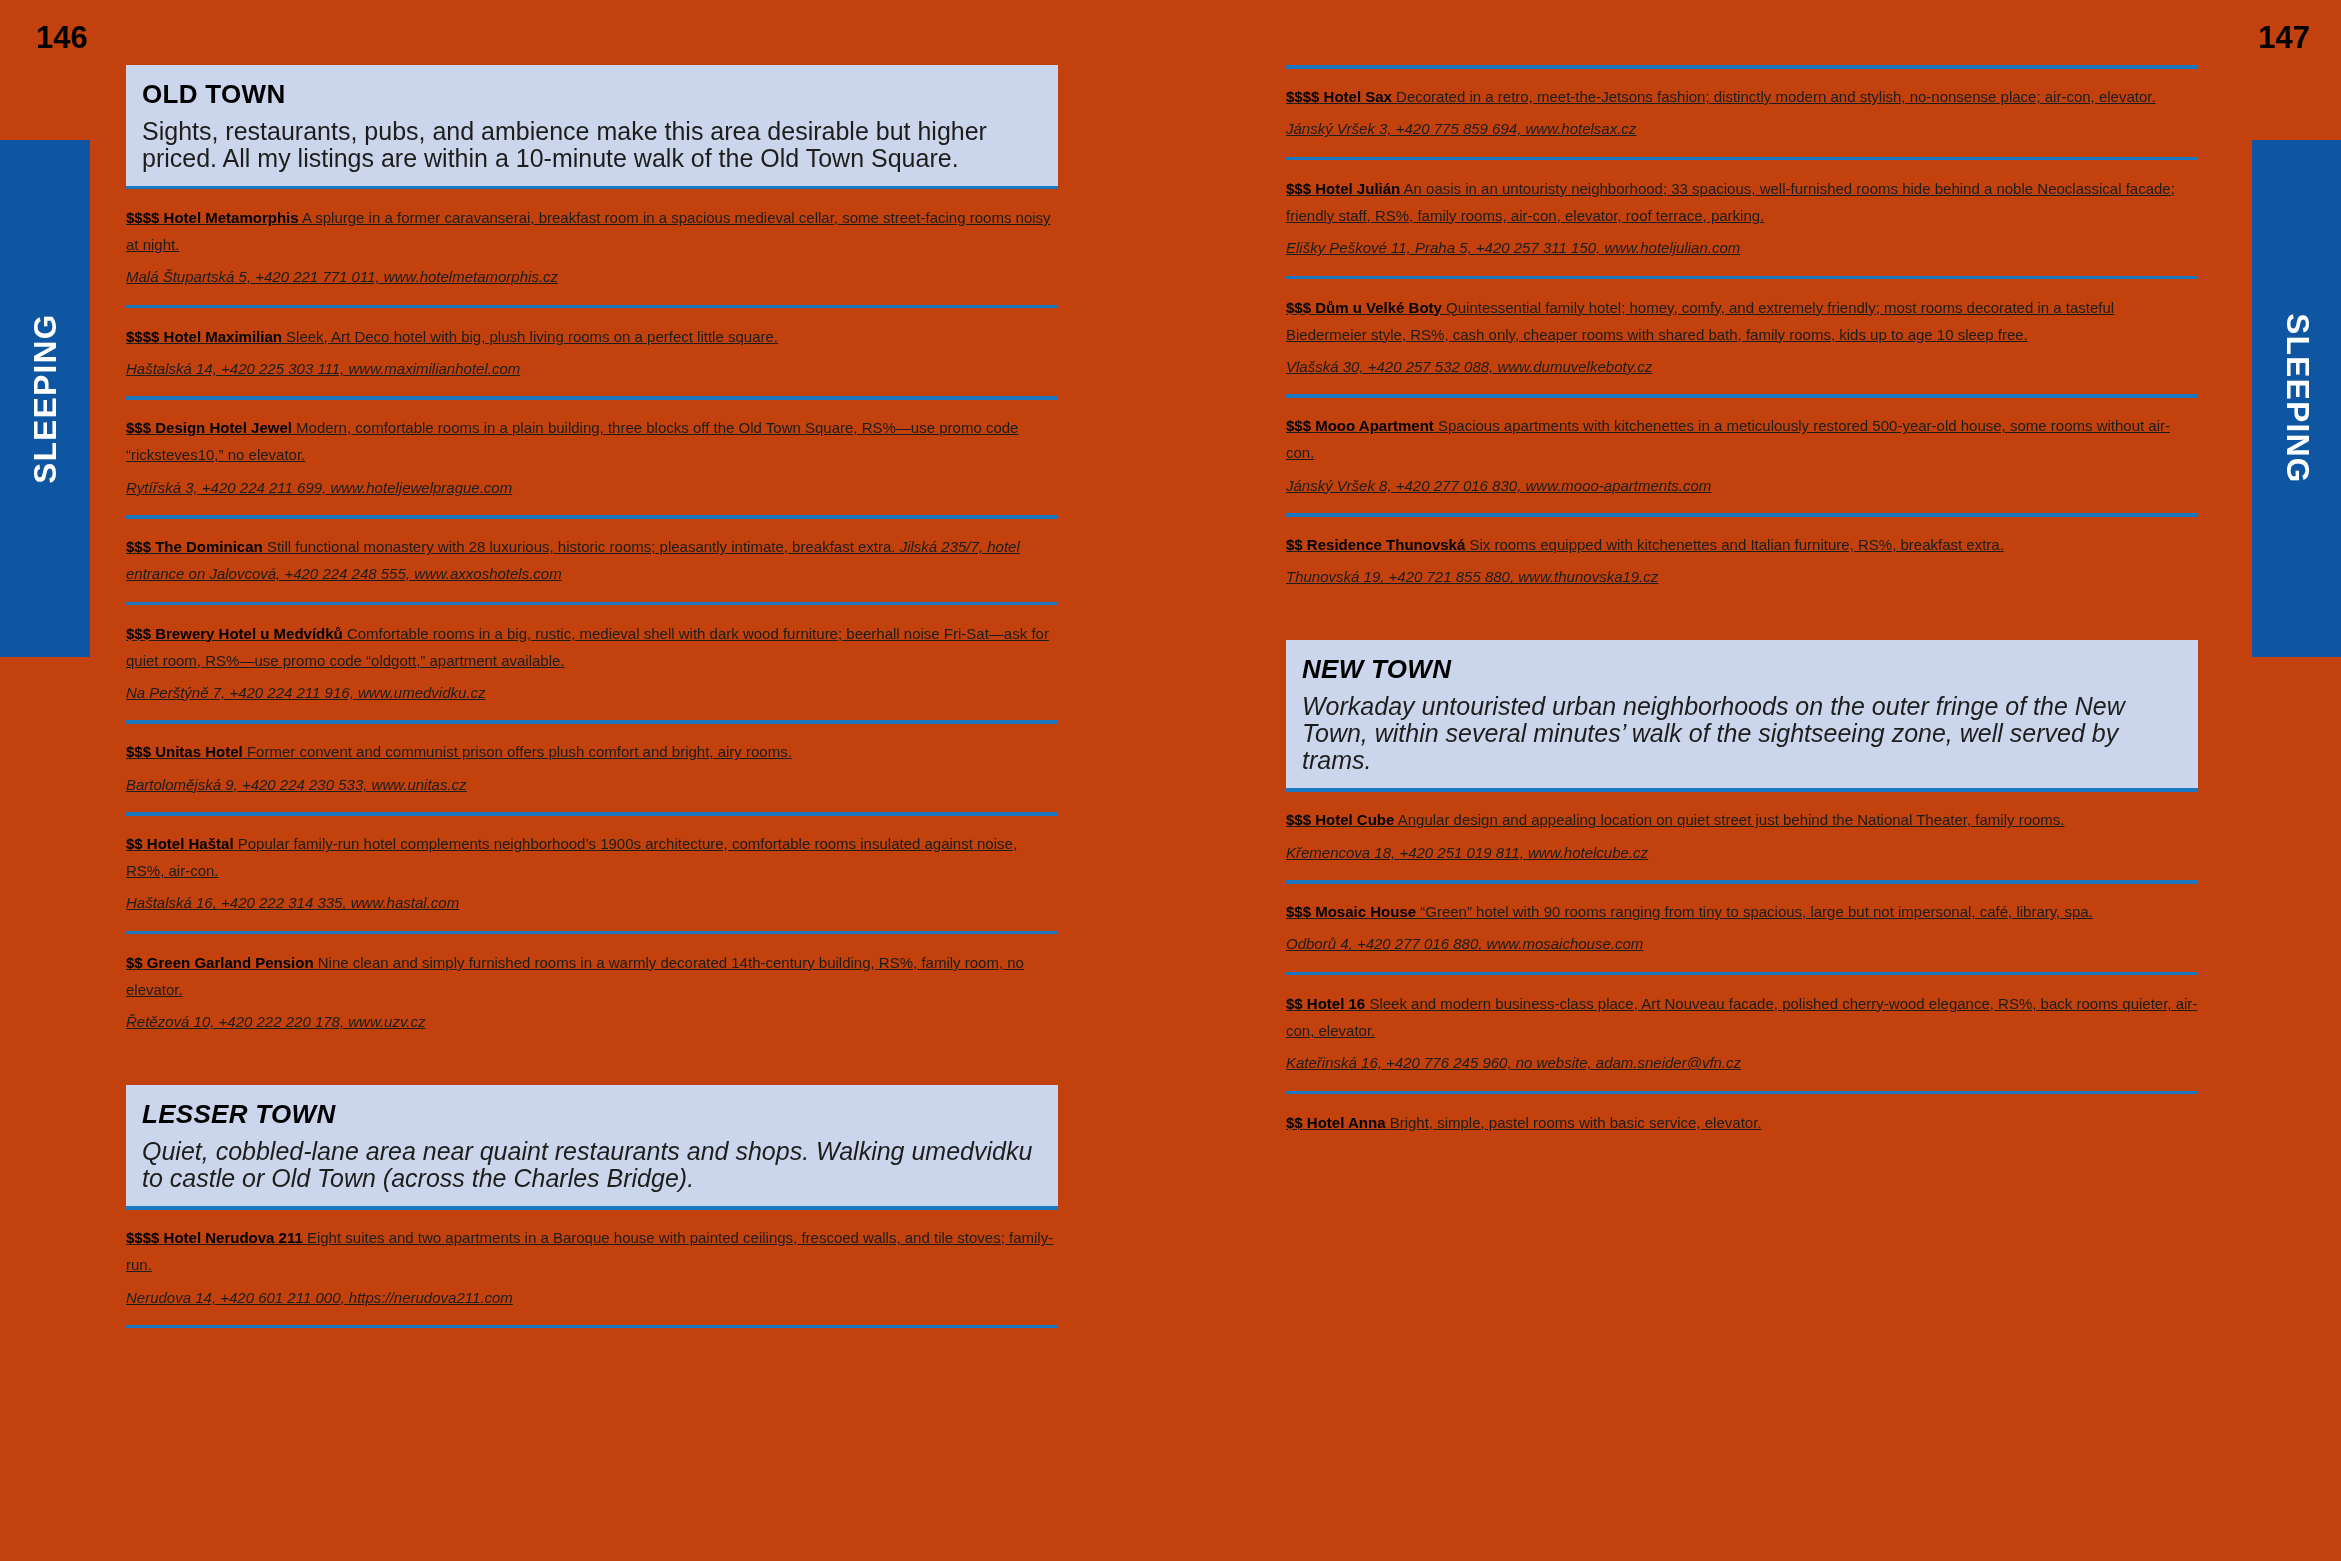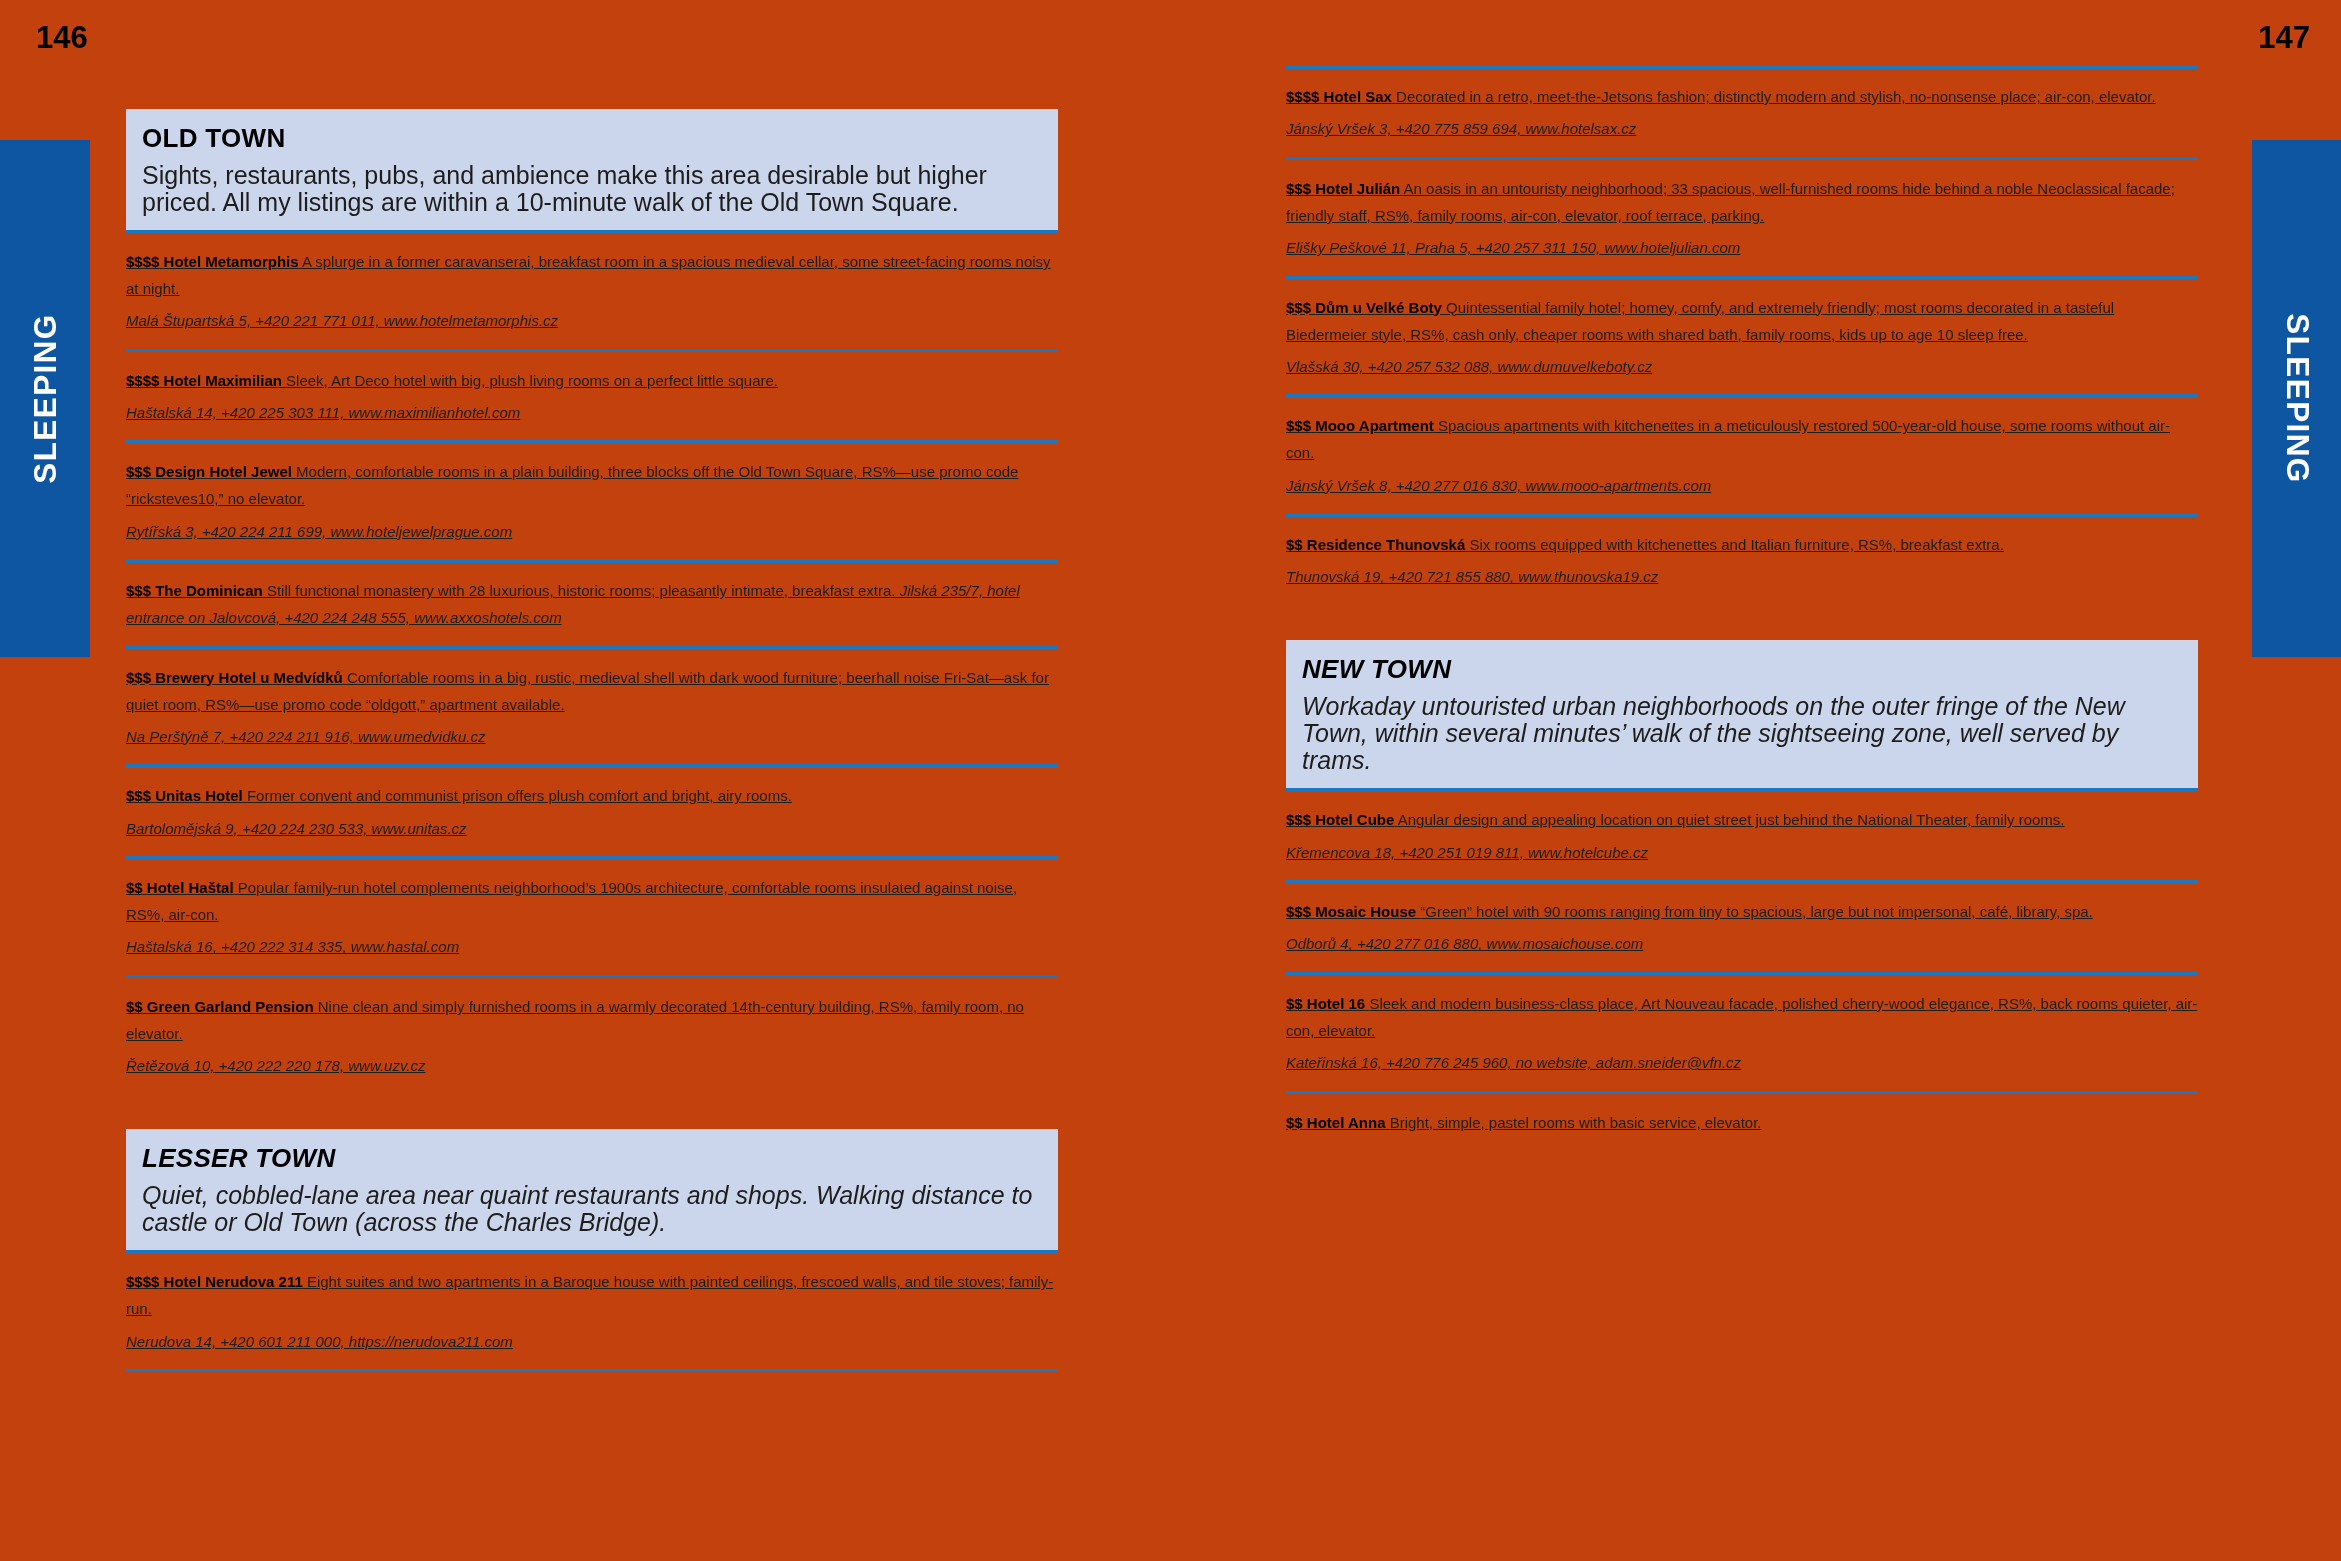--- a/index.html
+++ b/index.html
@@ -34,21 +34,20 @@
 
   .divider {
     height:3.6px; background:var(--divider-blue,#1a78c2);
     margin:14.4px 0 14.4px 0;
   }
   .divider.flush { margin-top:0; }
 
   .section-box {
     background:var(--section-bg,#cbd5ec);
     padding:13.5px 16px 14.4px 16px;
-    margin-top:44px;
   }
   .section-box.gap-above { margin-top:50px;font-style:italic; }
   .section-title {
     font-size:26px; font-weight:bold; color:#000;
     letter-spacing:0.3px; margin-bottom:8px;
   }
   .section-desc { font-size:25px; line-height:27px; }
 
   .listing p { margin:0; font-size:15px; line-height:27px;text-decoration:underline; }
   .listing .address { font-style:italic; margin-top:5.4px; }
@@ -108,21 +107,21 @@
         <p class="body-line"><b class="price">$$</b> <b class="hname">Hotel Haštal</b> <span class="desc">Popular family-run hotel complements neighborhood’s 1900s architecture, comfortable rooms insulated against noise, RS%, air-con.</span></p>
         <p class="address">Haštalská 16, +420 222 314 335, www.hastal.com</p>
       </div>
       <div class="divider"></div>
       <div class="listing">
         <p class="body-line"><b class="price">$$</b> <b class="hname">Green Garland Pension</b> <span class="desc">Nine clean and simply furnished rooms in a warmly decorated 14th-century building, RS%, family room, no elevator.</span></p>
         <p class="address">Řetězová 10, +420 222 220 178, www.uzv.cz</p>
       </div>
       <div class="section-box gap-above">
         <div class="section-title">LESSER TOWN</div>
-        <div class="section-desc">Quiet, cobbled-lane area near quaint restaurants and shops. Walking distance to castle or Old Town (across the Charles Bridge).</div>
+        <div class="section-desc">Quiet, cobbled-lane area near quaint restaurants and shops. Walking umedvidku to castle or Old Town (across the Charles Bridge).</div>
       </div>
       <div class="divider flush"></div>
       <div class="listing">
         <p class="body-line"><b class="price">$$$$</b> <b class="hname">Hotel Nerudova 211</b> <span class="desc">Eight suites and two apartments in a Baroque house with painted ceilings, frescoed walls, and tile stoves; family-run.</span></p>
         <p class="address">Nerudova 14, +420 601 211 000, https://nerudova211.com</p>
       </div>
       <div class="divider"></div>
     </div>
   <div class="column col-right" id="col-right">
       <div class="divider flush"></div>

